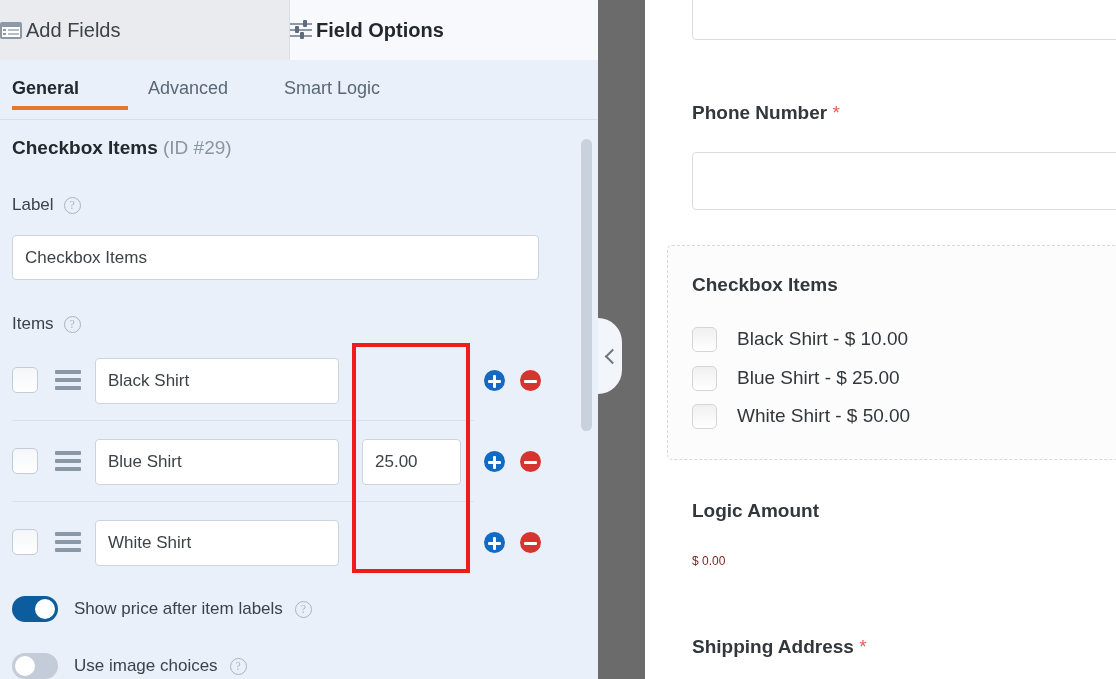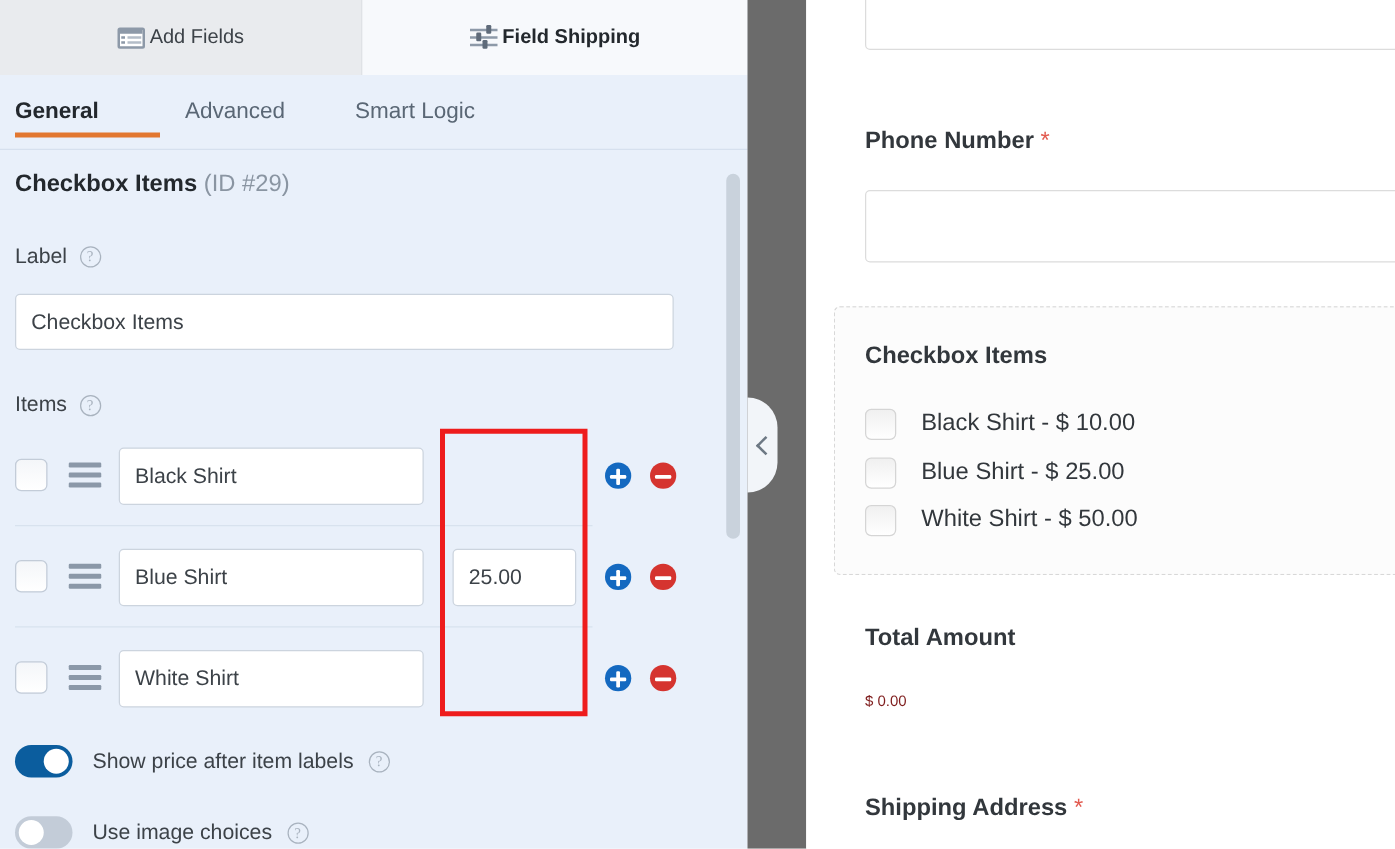--- a/index.html
+++ b/index.html
@@ -22,23 +22,23 @@
   
   .top-tabs {
     position: absolute; left: 0; top: 0;
     width: 598px; height: 60px;
     display: flex;
     background: #f6f8fb;
   }
   .top-tab {
     flex: 0 0 290px;
     height: 60px;
-    display: flex; align-items: center; justify-content: center;
+    display: flex; align-items: center; justify-content: flex-start;
     gap: 4px;
-    font-size: 16px;
+    font-size: 20px;
     color: #3c4248;
     cursor: pointer;
     position: relative;
   }
   .top-tab.inactive { background: #e9ebee; color: #3c4248; border-right: 1px solid #dcdfe3; }
   .top-tab.active { background: #f7f9fc; color: #23282d; font-weight: bold; flex: 1 1 auto; }
   .top-tab .tlabel { white-space: nowrap; }
 
   .icon-listbox { width: 22px; height: 17px; position: relative; display:inline-block; }
   .icon-listbox .frame {
@@ -263,21 +263,21 @@
 
       <div class="top-tab active">
         <span class="icon-sliders">
           <span class="track" style="top:3px"></span>
           <span class="knob" style="left:13px; top:0px"></span>
           <span class="track" style="top:9px"></span>
           <span class="knob" style="left:5px;  top:6px"></span>
           <span class="track" style="top:15px"></span>
           <span class="knob" style="left:10px; top:12px"></span>
         </span>
-        <span class="tlabel">Field Shipping</span>
+        <span class="tlabel">Field Options</span>
       </div>
 
     </div>
 
     <div class="sub-tabs">
       <div class="sub-tab is-active" style="left:12px;">General</div>
       <div class="sub-tab" style="left:148px;">Advanced</div>
       <div class="sub-tab" style="left:284px;">Smart Logic</div>
       <div class="sub-underline" style="left:12px; top:46px; width:116px;"></div>
     </div>
@@ -404,21 +404,21 @@
 
     <div class="pv-check" style="left:47px; top:327px;"></div>
     <div class="pv-choice-label" style="left:92px; top:328px;">Black Shirt - $ 10.00</div>
 
     <div class="pv-check" style="left:47px; top:366px;"></div>
     <div class="pv-choice-label" style="left:92px; top:367px;">Blue Shirt - $ 25.00</div>
 
     <div class="pv-check" style="left:47px; top:404px;"></div>
     <div class="pv-choice-label" style="left:92px; top:405px;">White Shirt - $ 50.00</div>
 
-    <div class="pv-label" style="left:47px; top:500px;">Total Amount</div>
+    <div class="pv-label" style="left:47px; top:500px;">Logic Amount</div>
     <div class="pv-total" style="left:47px; top:554px;">$ 0.00</div>
 
     <div class="pv-label" style="left:47px; top:636px;">
       <span>Shipping Address</span>
       <span class="req">*</span>
     </div>
 
   </div>
 
 </div>

